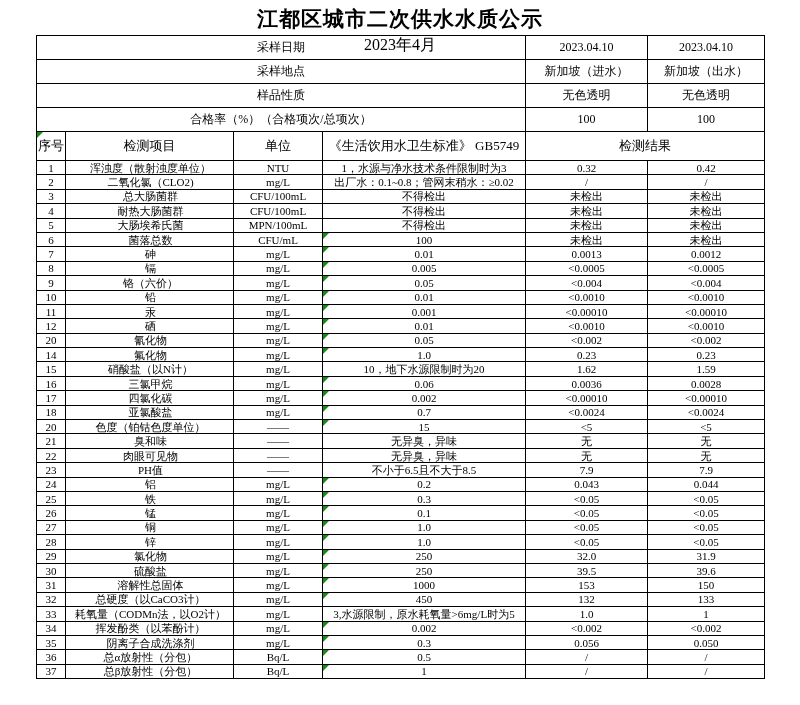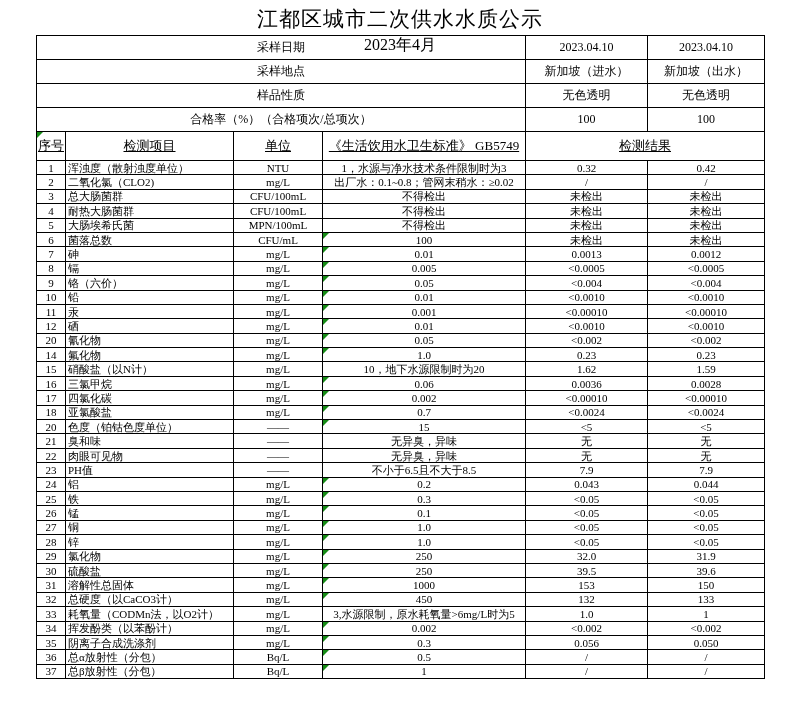--- a/index.html
+++ b/index.html
@@ -8,21 +8,21 @@
     width: 800px; height: 705px;
     position: relative;
     font-family: "Liberation Serif", "DejaVu Serif", serif;
     color: #000;
     overflow: hidden;
   }
   .page-title {
     text-align: center;
     padding-top: 5px;
     font-size: 21px;
-    font-weight: normal;
+    font-weight: bold;
     letter-spacing: 1px;
   }
   .page-subtitle {
     text-align: center;
     font-size: 16px;
     margin-top: 2px;
   }
   table.main {
     position: absolute;
     left: 36px; top: 35px;
@@ -34,23 +34,23 @@
     border: 1px solid #000;
     font-weight: normal;
     text-align: center;
     vertical-align: middle;
     white-space: nowrap;
     overflow: hidden;
     position: relative;
     padding: 0;
   }
   tbody.info td { height: 24px; font-size: 12px; }
-  tbody.colhead th { height: 29px; font-size: 13px; text-decoration: underline; }
+  tbody.colhead th { height: 29px; font-size: 13px; }
   tbody.data td { height: 14.4px; font-size: 11px; line-height: 12px; }
-  tbody.data td.item { text-align: left; padding-left: 2px; }
+  tbody.data td.item { text-align: center; padding-left: 2px; }
   .flag {
     position: absolute;
     left: 0; top: 0;
     width: 0; height: 0;
     border-top: 6px solid #168c16;
     border-right: 6px solid transparent;
     display: block;
   }
 </style>
 </head>

